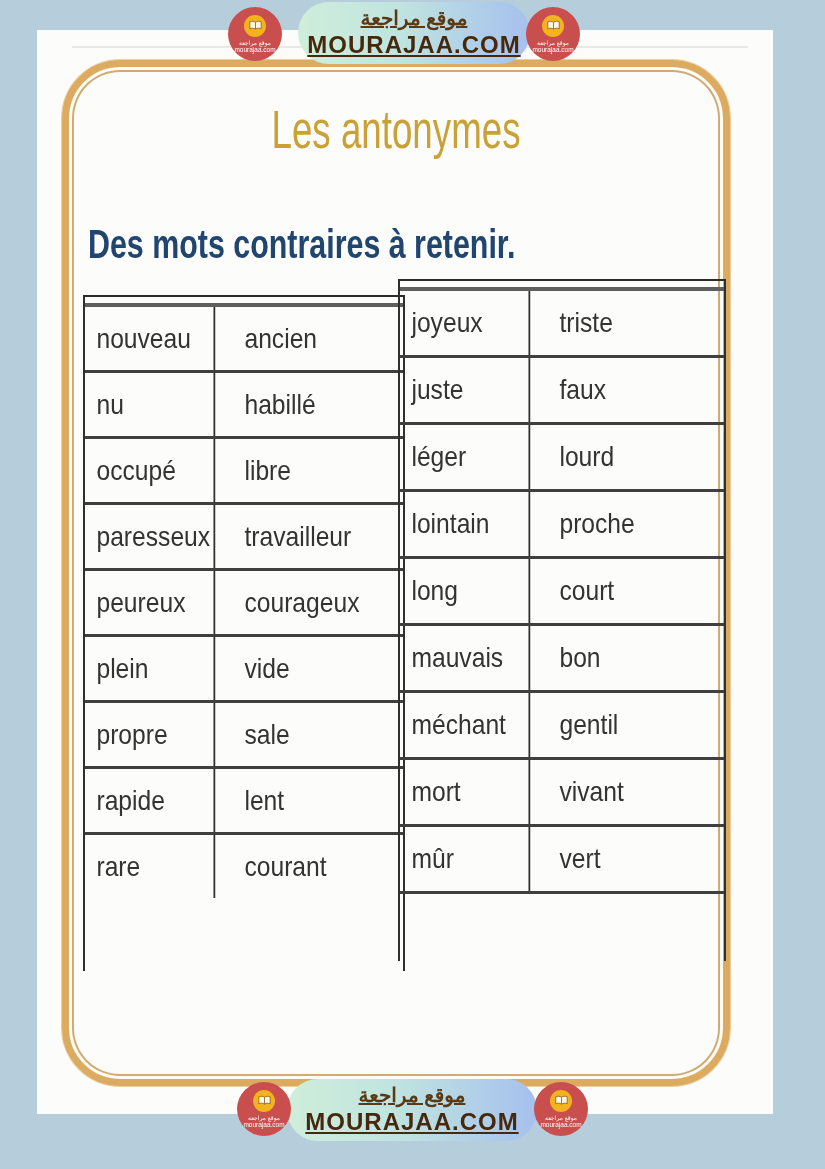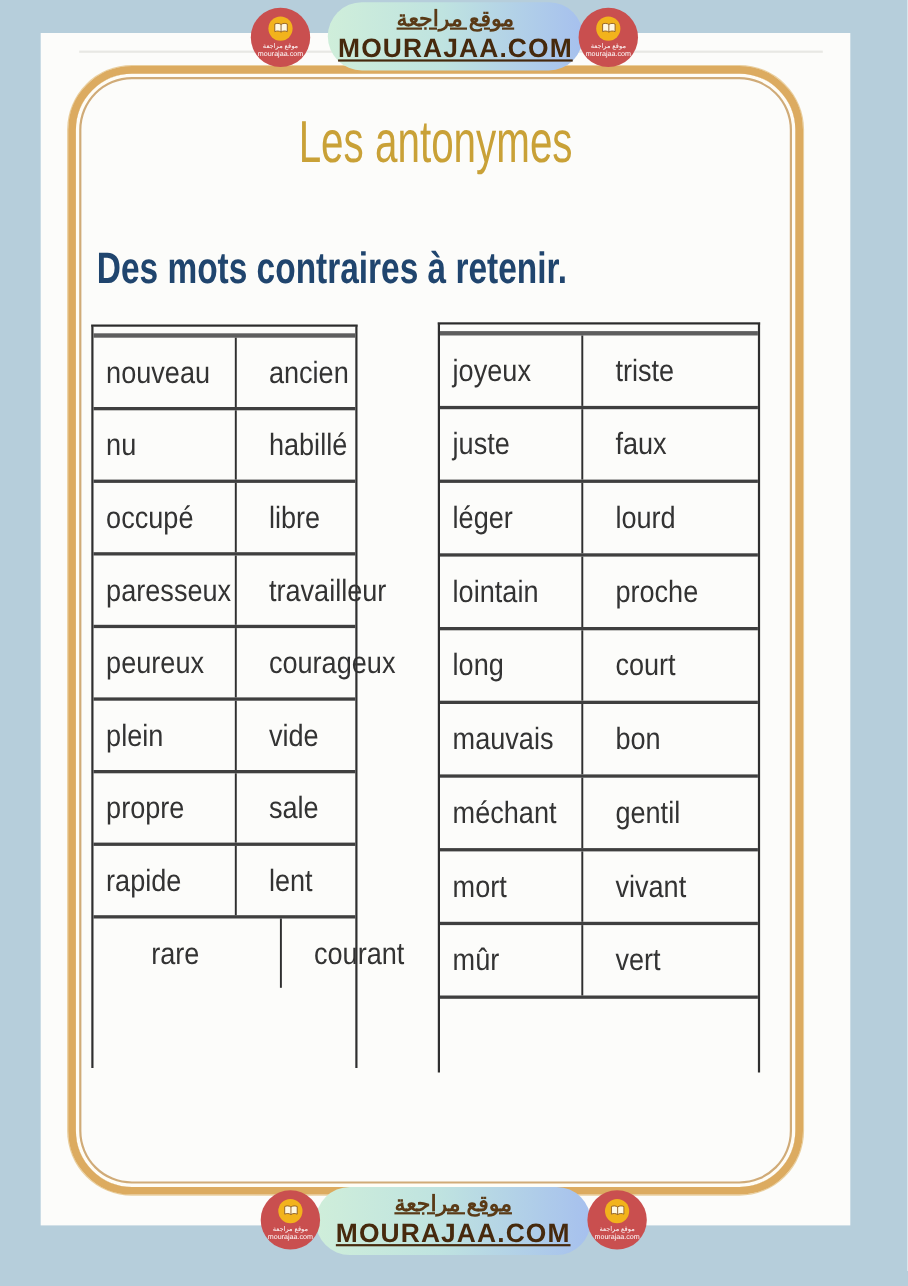--- a/index.html
+++ b/index.html
@@ -34,21 +34,21 @@
   .subtitle{position:absolute;left:88px;top:222px;font-size:40px;font-weight:bold;color:#20456e;
          transform:scaleX(.76);transform-origin:left;white-space:nowrap;line-height:1.1;}
 
   
   .wtable{position:absolute;box-sizing:border-box;
           border-top:2px solid #2b2b2b;border-left:2px solid #2f2f2f;border-right:2px solid #2f2f2f;}
   .thickline{height:4px;background:#5e5e5e;margin-top:6px;}
   .trow{display:flex;border-bottom:3px solid #3f3f3f;}
   .wtable-left .trow{height:63px;}
   .wtable-right .trow{height:64px;}
-  .wtable-left .trow:last-child{border-bottom:none;padding-left:41px;}
+  .wtable-left .trow:last-child{border-bottom:none;}
   .tcell{display:flex;align-items:center;padding-left:13px;font-size:28px;color:#333333;
          transform:scaleX(.88);transform-origin:left;white-space:nowrap;box-sizing:border-box;}
   .c1{width:148px;flex:0 0 148px;border-right:2px solid #2f2f2f;}
   .c2{flex:1;}
 
   .pos-header-pill{left:298px;top:2px;width:232px;height:62px;}
   .pos-footer-pill{left:287px;top:1079px;width:250px;height:62px;}
   .pos-logo-h-left{left:228px;top:7px;}
   .pos-logo-h-right{left:526px;top:7px;}
   .pos-logo-f-left{left:237px;top:1082px;}
@@ -59,21 +59,21 @@
 
 <div id="stage">
 
   <div class="paper"></div>
   <div class="scan-line"></div>
 
   <div class="card"></div>
   <div class="title">Les antonymes</div>
   <div class="subtitle">Des mots contraires à retenir.</div>
 
-  <div class="wtable wtable-left" style="left:83px;top:295px;width:242px;height:676px;">
+  <div class="wtable wtable-left" style="left:83px;top:295px;width:322px;height:676px;">
     <div class="thickline"></div>
     <div>
         <div class="trow">
           <div class="tcell c1">nouveau</div>
           <div class="tcell c2">ancien</div>
         </div>
         <div class="trow">
           <div class="tcell c1">nu</div>
           <div class="tcell c2">habillé</div>
         </div>
@@ -101,21 +101,21 @@
           <div class="tcell c1">rapide</div>
           <div class="tcell c2">lent</div>
         </div>
         <div class="trow">
           <div class="tcell c1">rare</div>
           <div class="tcell c2">courant</div>
         </div>
       </div>
   </div>
 
-  <div class="wtable wtable-right" style="left:398px;top:293px;width:293px;height:682px;">
+  <div class="wtable wtable-right" style="left:398px;top:279px;width:328px;height:682px;">
     <div class="thickline"></div>
     <div>
         <div class="trow">
           <div class="tcell c1">joyeux</div>
           <div class="tcell c2">triste</div>
         </div>
         <div class="trow">
           <div class="tcell c1">juste</div>
           <div class="tcell c2">faux</div>
         </div>

